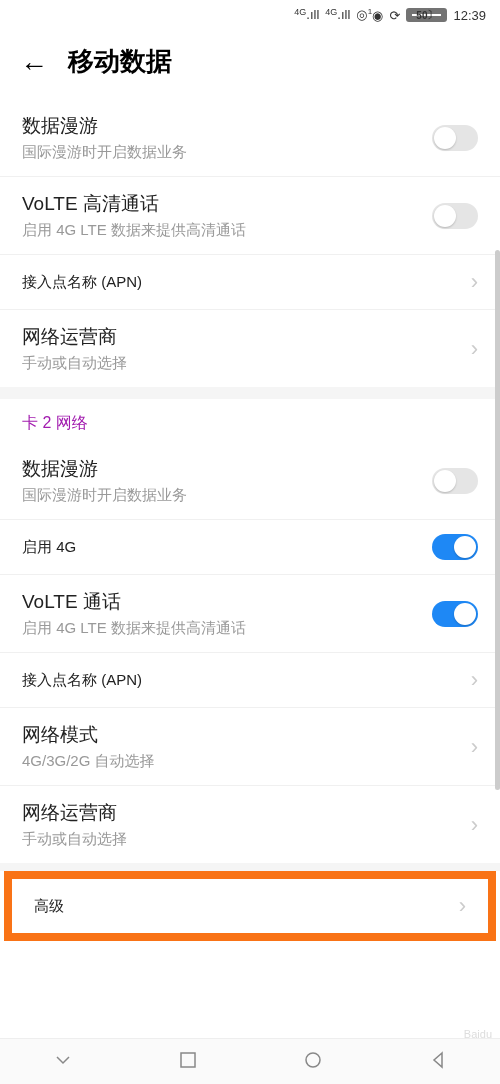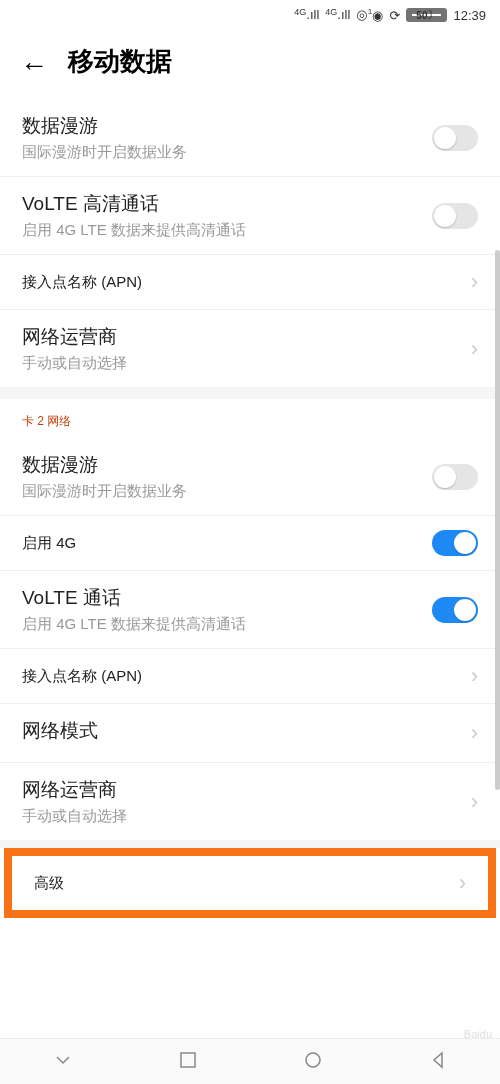--- a/index.html
+++ b/index.html
@@ -94,22 +94,22 @@
       color: #ccc;
       font-size: 22px;
       flex-shrink: 0;
     }
     .section-gap {
       height: 12px;
       background: #f5f5f5;
     }
     .section-header {
       padding: 14px 22px 8px;
-      font-size: 12px;
-      color: #c2410c;
+      font-size: 16px;
+      color: #a21caf;
     }
     .highlight-box {
       border: 8px solid #f97316;
       margin: 0 4px;
     }
     .scrollbar {
       position: absolute;
       right: 0;
       top: 250px;
       width: 5px;
@@ -221,20 +221,21 @@
 <div class="setting-row">
   <div class="setting-text">
     <div class="setting-title-only">接入点名称 (APN)</div>
   </div>
   <span class="chevron">›</span>
 </div>
 
 <div class="setting-row">
   <div class="setting-text">
     <div class="setting-title">网络模式</div>
+    <div class="setting-sub">4G/3G/2G 自动选择</div>
   </div>
   <span class="chevron">›</span>
 </div>
 
 <div class="setting-row" style="border-bottom:none">
   <div class="setting-text">
     <div class="setting-title">网络运营商</div>
     <div class="setting-sub">手动或自动选择</div>
   </div>
   <span class="chevron">›</span>

